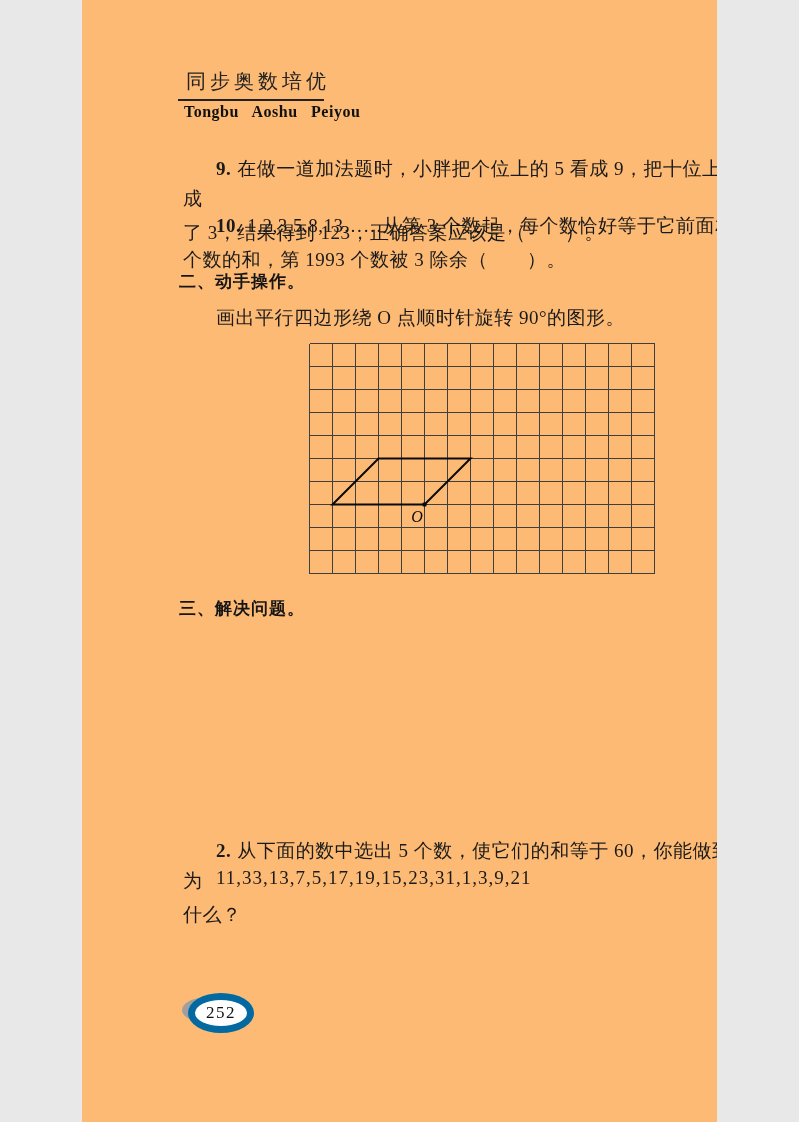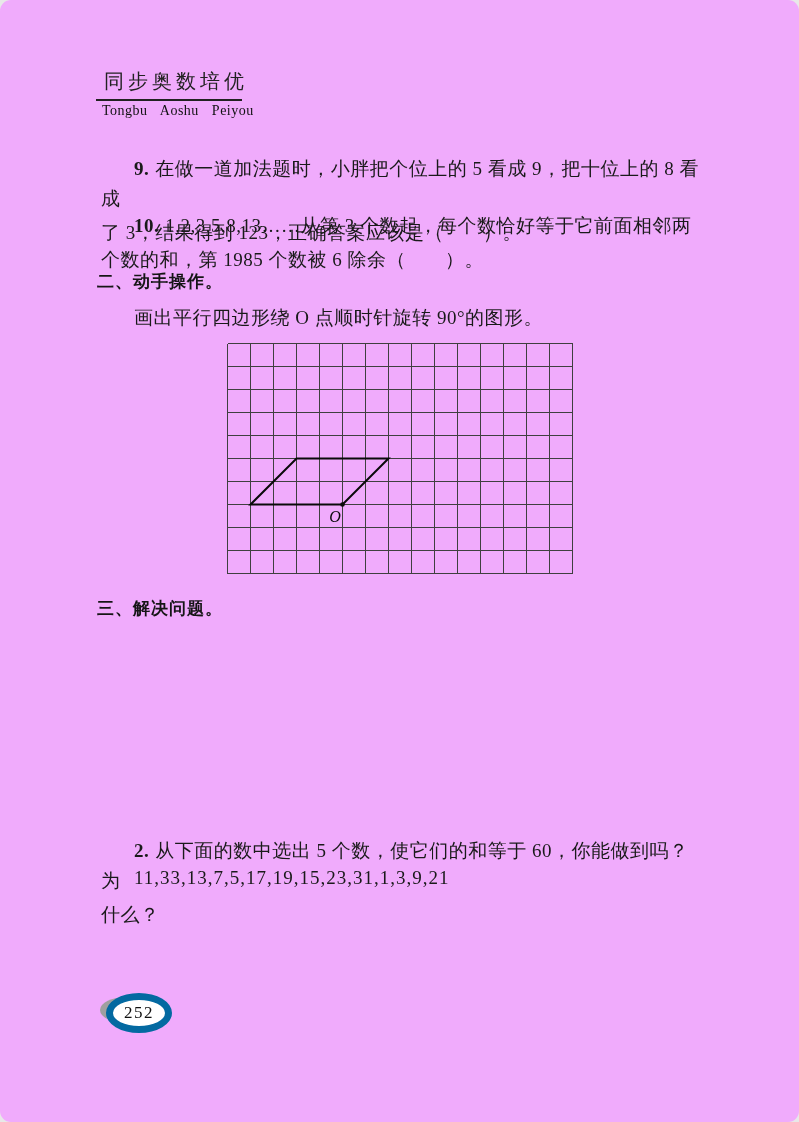--- a/index.html
+++ b/index.html
@@ -1,31 +1,30 @@
 <!DOCTYPE html>
 <html><head>
 <meta charset="utf-8">
 <style>
   html,body{margin:0;padding:0;background:#e8e8e8;}
   .page{
-    position:relative;width:799px;height:1122px;background:#f0abfc;
+    position:relative;width:635px;height:1122px;background:#fdba74;
     margin:0 auto;overflow:hidden;
     font-family:"Liberation Serif","DejaVu Serif",serif;
     color:#1a1a1a;
-    border-radius:11px;
   }
   
   .hdr{position:absolute;left:96px;top:68px;}
   .title-cn{
     font-size:20px;letter-spacing:4px;color:#222;
     padding:0 4px 4px 8px;white-space:nowrap;
   }
   .title-underline{width:146px;height:2px;background:#222;}
   .title-pinyin{
-    font-weight:400;font-size:14px;letter-spacing:.5px;word-spacing:9px;
+    font-weight:700;font-size:16px;letter-spacing:.5px;word-spacing:9px;
     margin-top:2px;padding-left:6px;white-space:nowrap;color:#111;
   }
   
   .tblock{
     position:absolute;left:97px;width:614px;
     font-size:19px;line-height:30px;letter-spacing:.5px;
   }
   .tblock p{margin:4px;}
   .indent{text-indent:33px;}
   .qnum{font-weight:700;margin-right:6px;font-family:"Liberation Serif","DejaVu Serif",serif;}
@@ -69,21 +68,21 @@
     <div class="title-pinyin">Tongbu  Aoshu  Peiyou</div>
   </header>
 
   <div class="tblock" id="q9">
     <p class="indent"><span class="qnum">9.</span><span>在做一道加法题时，小胖把个位上的 5 看成 9，把十位上的 8 看成</span></p>
     <p>了 3，结果得到 123，正确答案应该是（　　）。</p>
   </div>
 
   <div class="tblock" id="q10">
     <p class="indent"><span class="qnum">10.</span><span>1,2,3,5,8,13……从第 3 个数起，每个数恰好等于它前面相邻两</span></p>
-    <p>个数的和，第 1985 个数被 6 除余（　　）。</p>
+    <p>个数的和，第 1993 个数被 3 除余（　　）。</p>
   </div>
 
   <div class="sec-title" id="sec2-title">二、动手操作。</div>
 
   <div class="tblock" id="sec2-inst">
     <p class="indent">画出平行四边形绕 O 点顺时针旋转 90°的图形。</p>
   </div>
 
   <figure class="grid-fig">
     <svg xmlns="http://www.w3.org/2000/svg" width="346" height="231" viewBox="0 0 346 231">

